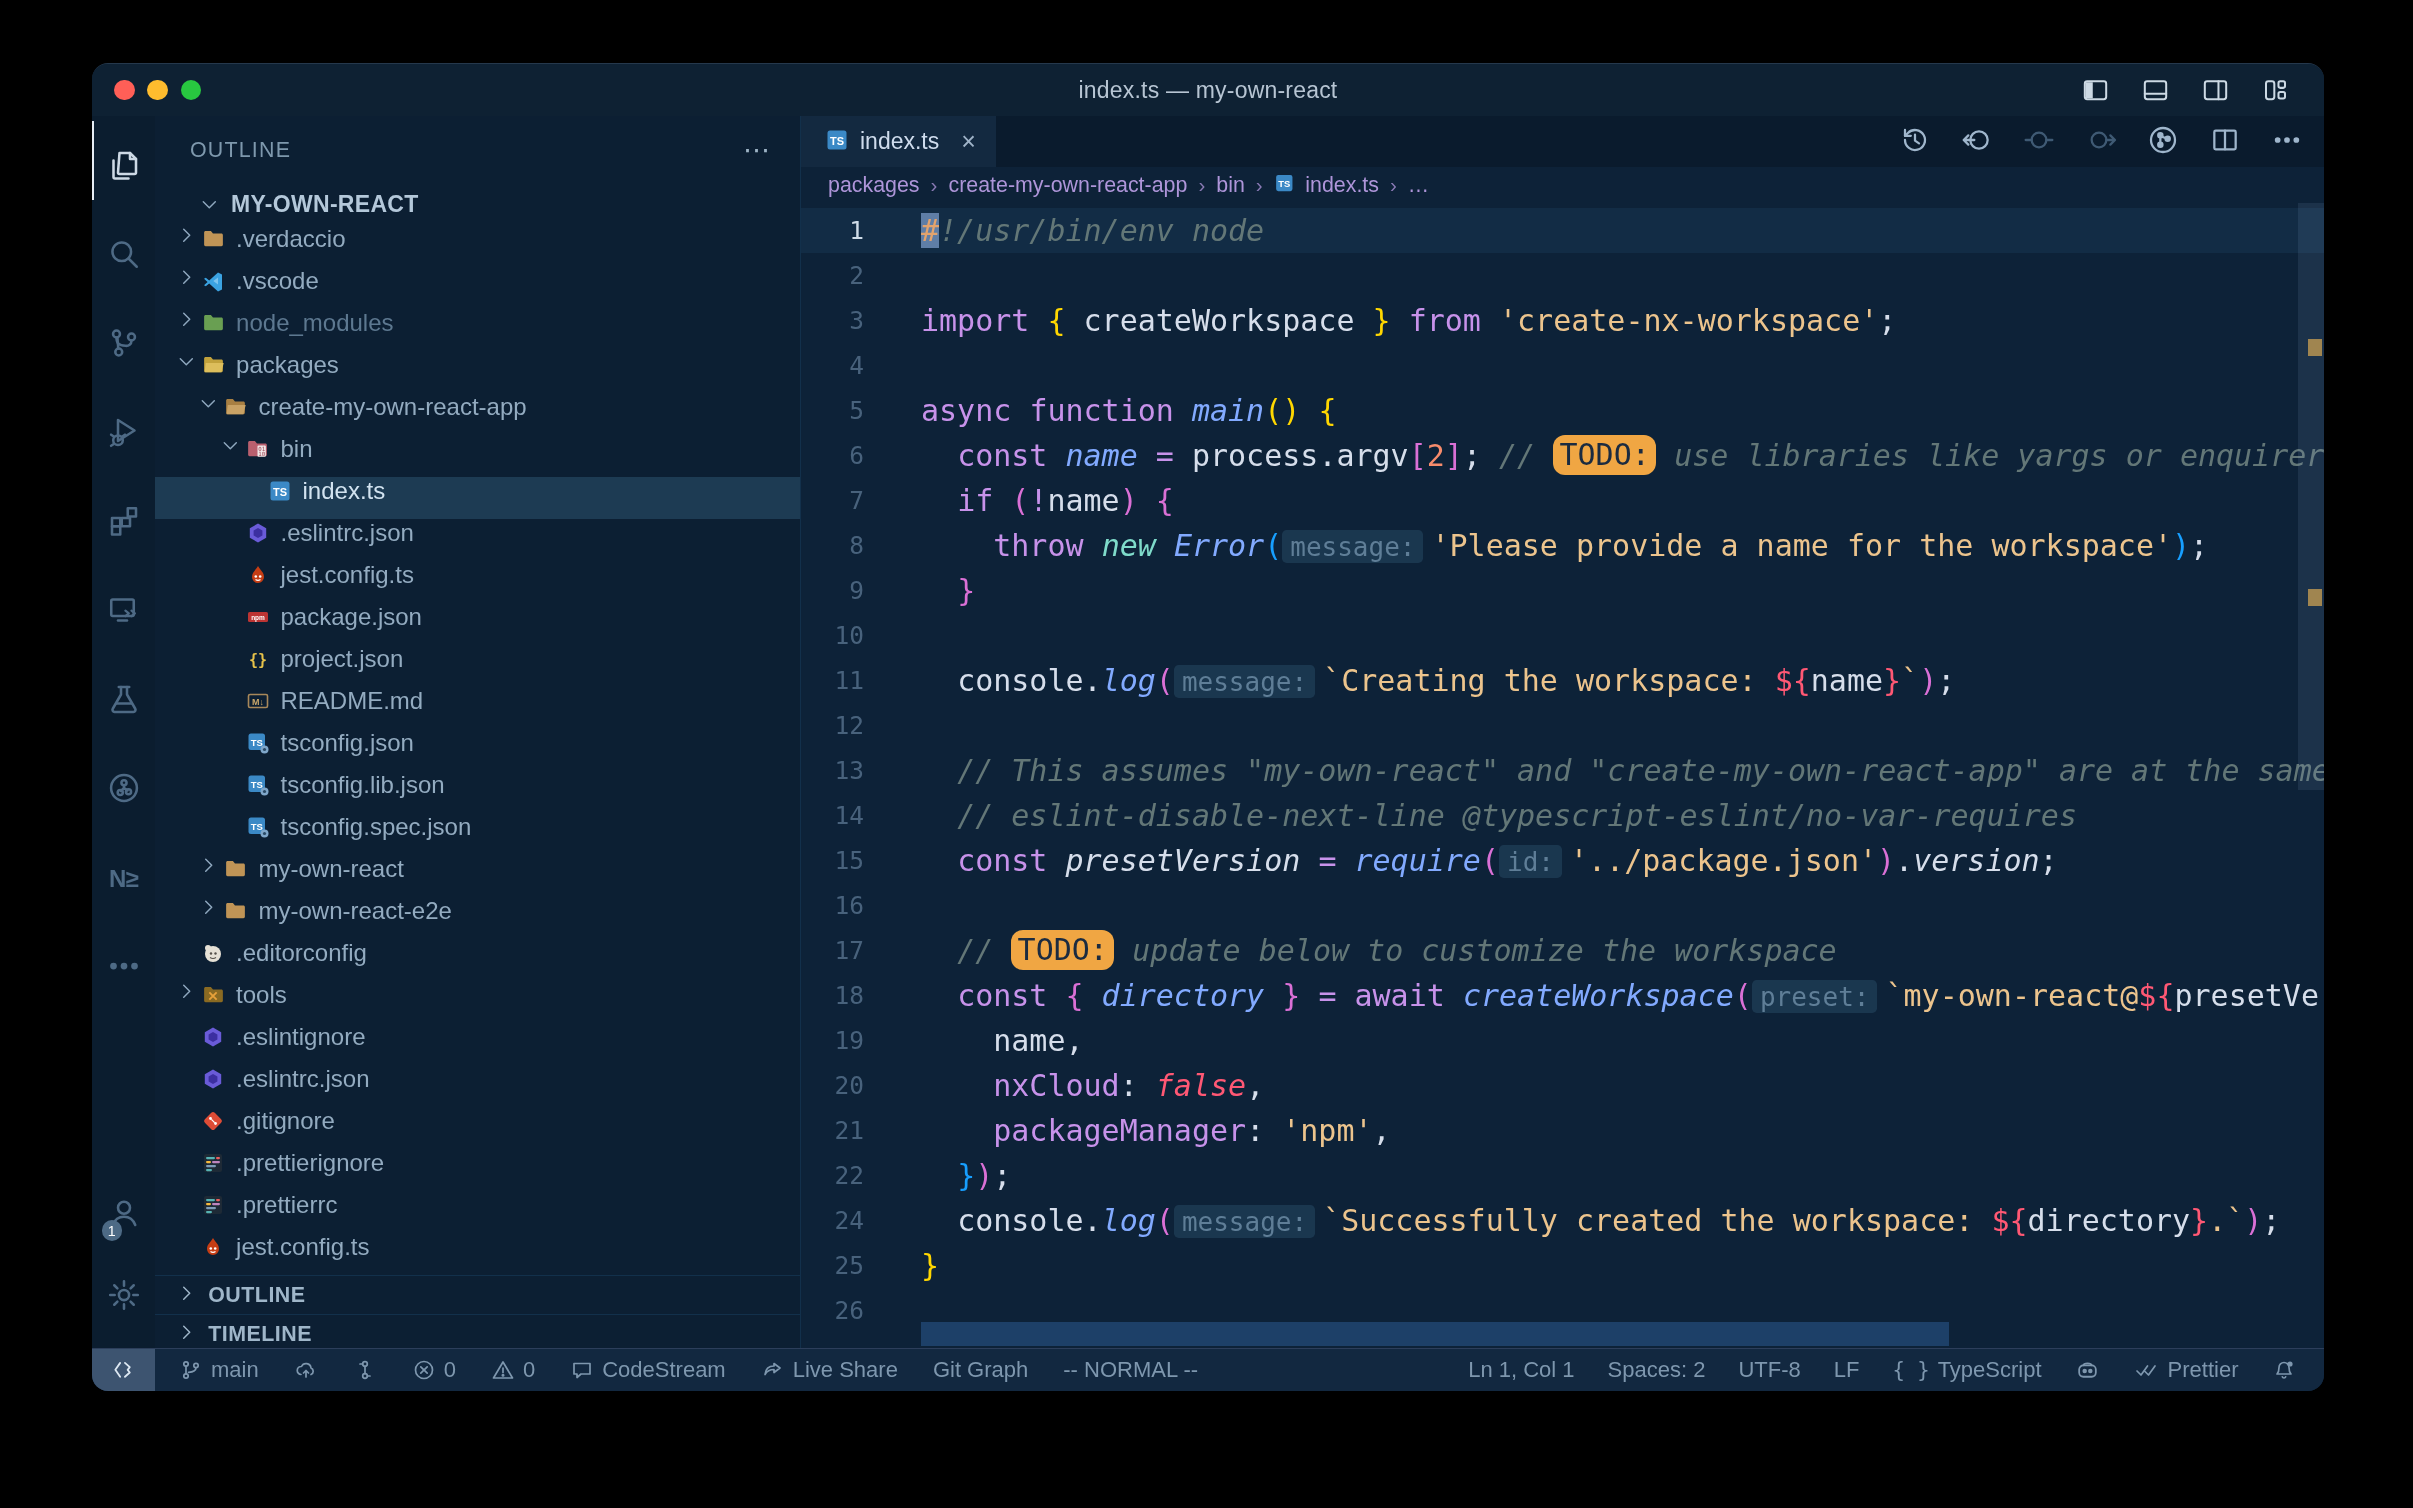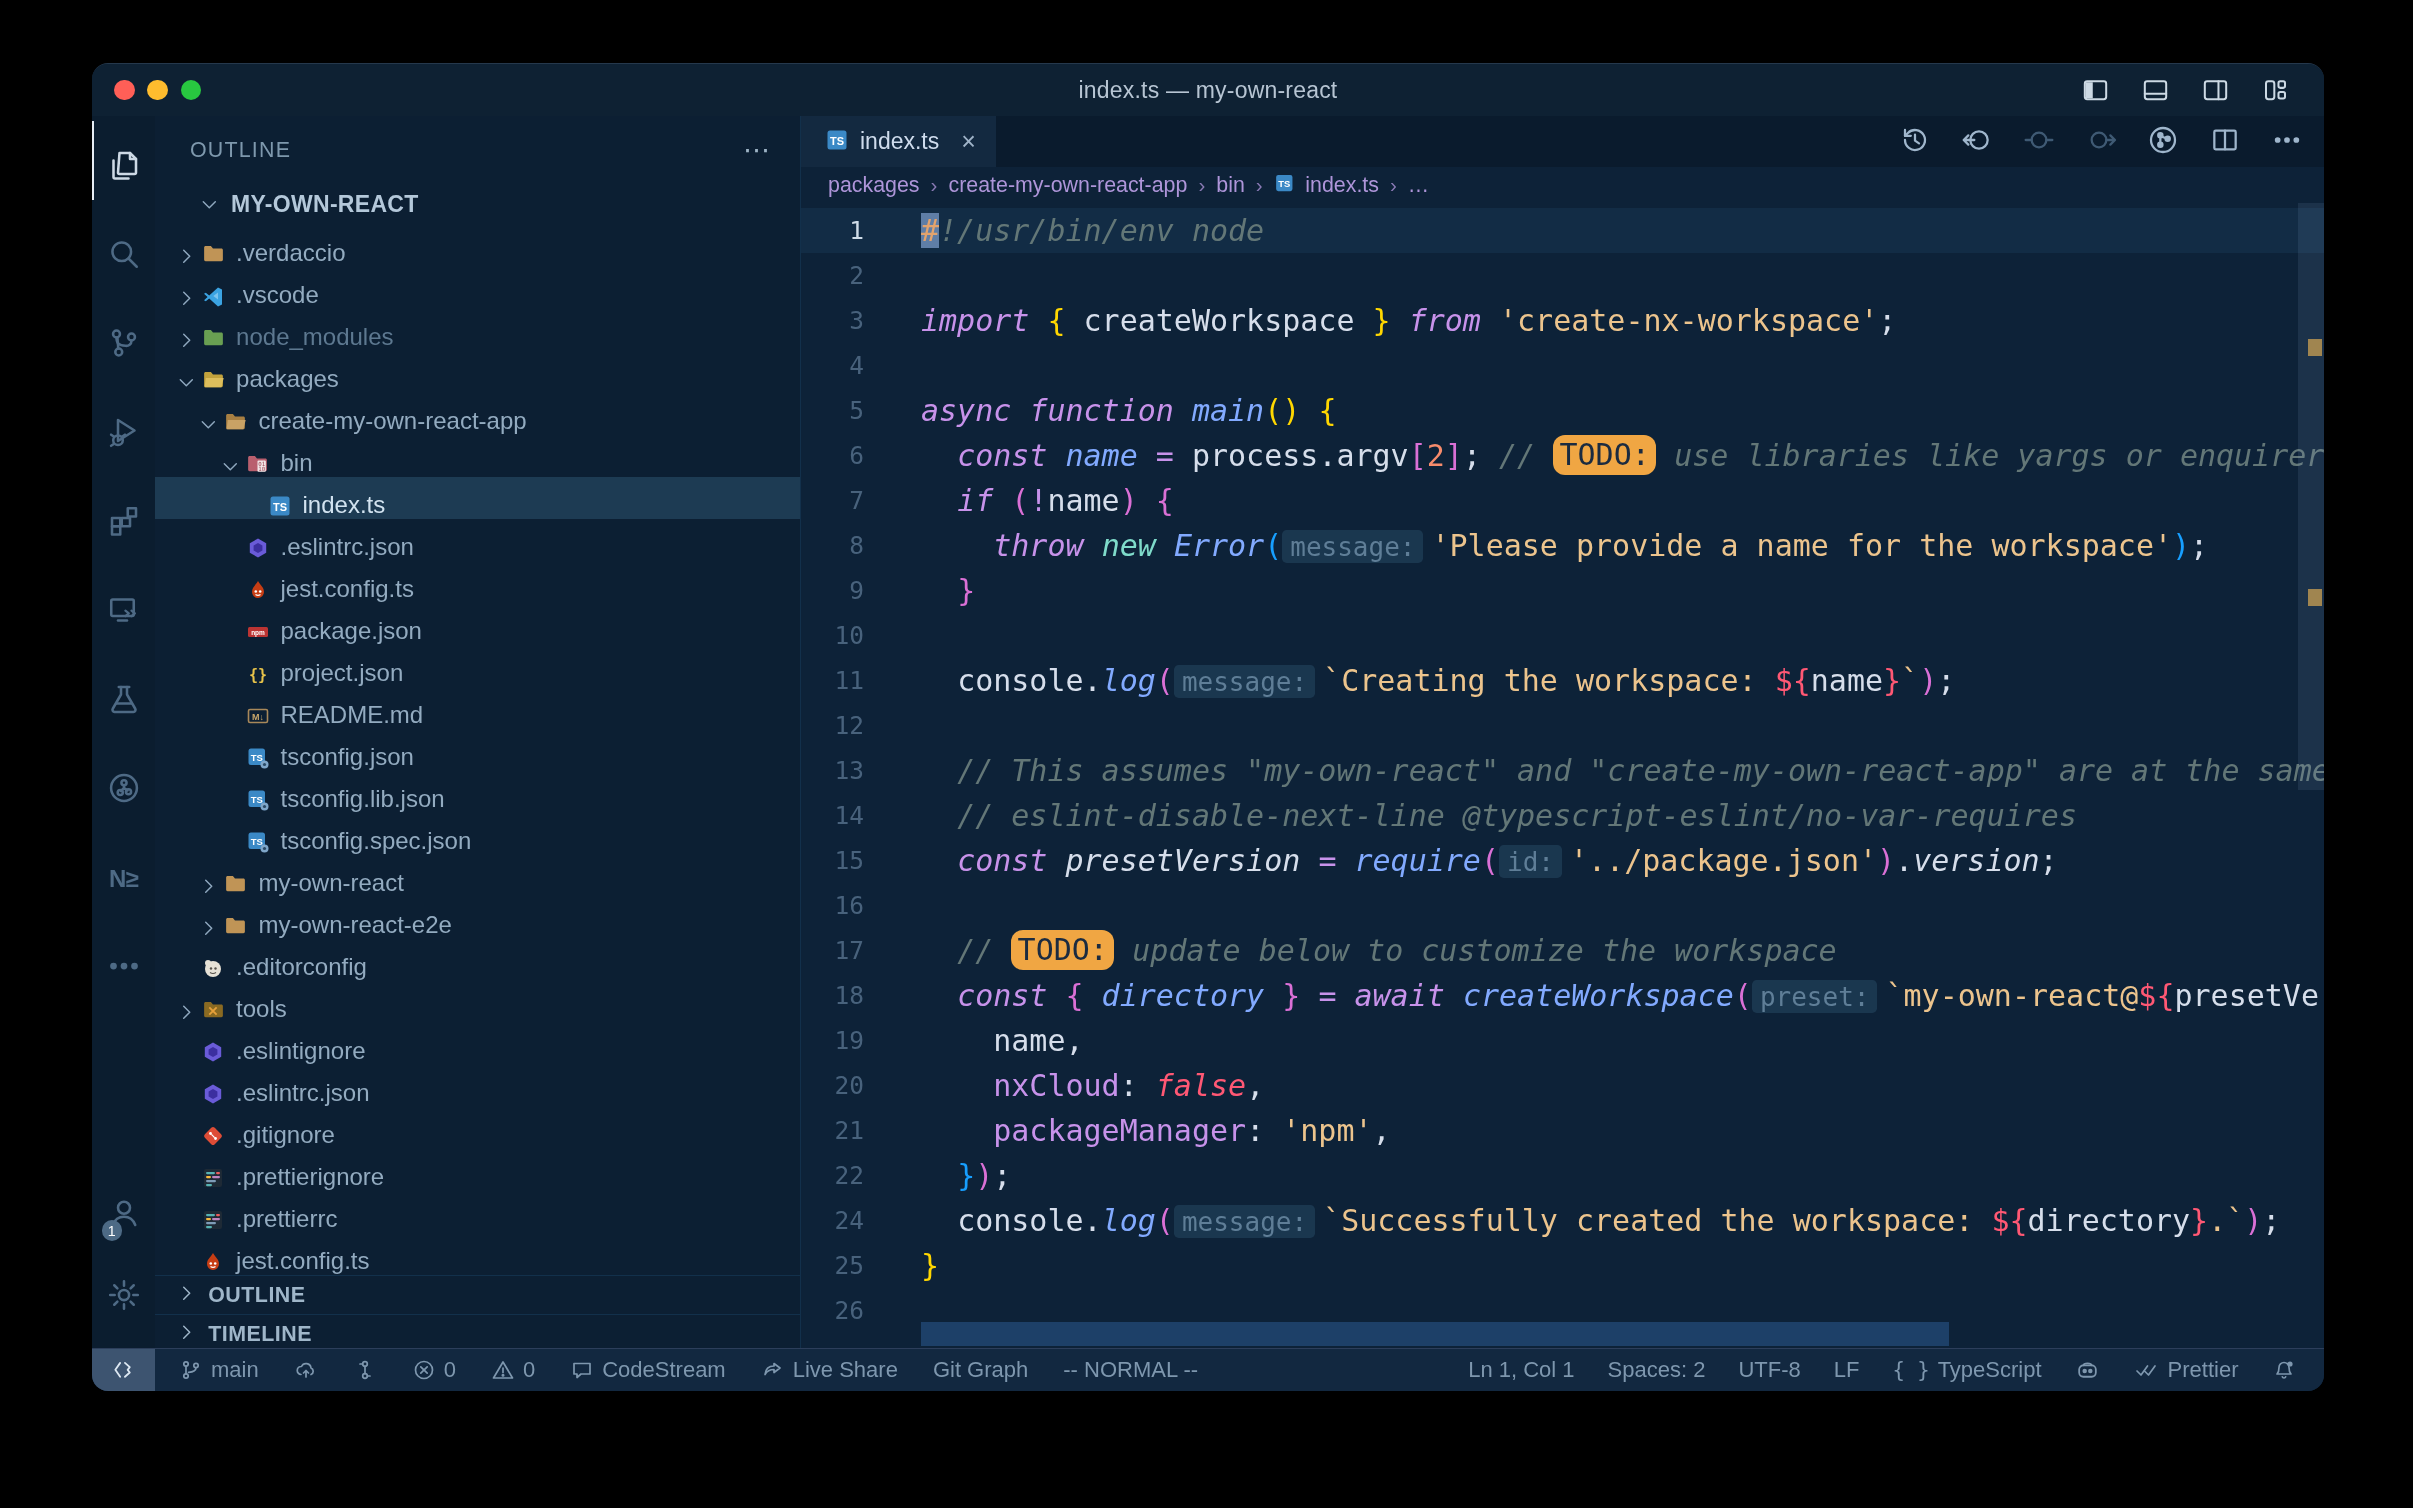--- a/index.html
+++ b/index.html
@@ -30,21 +30,21 @@
   .nx-glyph{font-size:24px;font-weight:bold;letter-spacing:-0.8px;}
   
   .sidebar{width:645px;flex:0 0 auto;background:var(--pal-sidebar);border-right:0.8px solid #12304b;
            display:flex;flex-direction:column;min-height:0;}
   .sb-header{height:68px;flex:0 0 auto;display:flex;align-items:center;padding:0 28.5px 0 35px;}
   .sb-header-title{font-size:21.4px;color:#7e98ad;letter-spacing:1.2px;}
   .sb-header-more{margin-left:auto;color:#9db3c6;font-size:27px;letter-spacing:1.6px;line-height:16px;}
   .sb-project{height:41px;flex:0 0 auto;display:flex;align-items:center;padding-left:44px;gap:8px;}
   .sb-project-label{font-size:23px;font-weight:bold;color:#b4c8da;letter-spacing:0.3px;}
   .tree{flex:0 0 auto;}
-  .trow{height:42px;display:flex;align-items:flex-end;}
+  .trow{height:42px;display:flex;align-items:flex-start;}
   .trow.selected{background:var(--pal-select);}
   .t-chev{width:24px;flex:0 0 auto;display:flex;align-items:center;color:#8fa8bf;}
   .t-icon{width:27px;height:27px;flex:0 0 auto;display:flex;align-items:center;justify-content:center;margin-right:9.5px;}
   .t-label{font-size:24px;color:var(--pal-treeFg);white-space:nowrap;}
   .trow.dim .t-label{color:var(--pal-treeDim);}
   .trow.selected .t-label{color:var(--pal-treeSel);}
   .sb-sections{margin-top:auto;}
   .sb-section{height:38px;border-top:0.8px solid #12304b;display:flex;align-items:center;padding-left:20.6px;gap:12px;color:#9fb6c9;}
   .sb-section-label{font-size:21.4px;font-weight:bold;letter-spacing:0.5px;}
   
@@ -61,21 +61,21 @@
   .crumb-ts{transform:translateY(0.8px);}
   
   .code-area{flex:1;min-height:0;position:relative;overflow:hidden;padding-top:4.7px;
              font-family:"DejaVu Sans Mono",monospace;font-size:30px;line-height:45px;}
   .line{height:45px;position:relative;white-space:pre;}
   .line.current{background:var(--pal-lineHl);}
   .ln{position:absolute;left:0;top:0;width:63px;text-align:right;color:var(--pal-gutter);font-size:24.5px;}
   .line.current .ln{color:var(--pal-gutterCur);}
   .lt{position:absolute;left:120px;top:0;}
   .tok-fg{color:var(--pal-fg);}
-  .tok-kw{color:var(--pal-kw);font-style:italic;text-align:center;}
+  .tok-kw{color:var(--pal-kw);text-align:center;}
   .tok-kwp{color:var(--pal-kw);}
   .tok-fn{color:var(--pal-fn);font-style:italic;}
   .tok-decl{color:var(--pal-fn);font-style:italic;}
   .tok-decl2{color:var(--pal-fg);font-style:italic;}
   .tok-str{color:var(--pal-str);}
   .tok-num{color:var(--pal-num);}
   .tok-cmt{color:var(--pal-cmt);font-style:italic;}
   .tok-b1{color:var(--pal-b1);}
   .tok-b2{color:var(--pal-b2);}
   .tok-b3{color:var(--pal-b3);}

